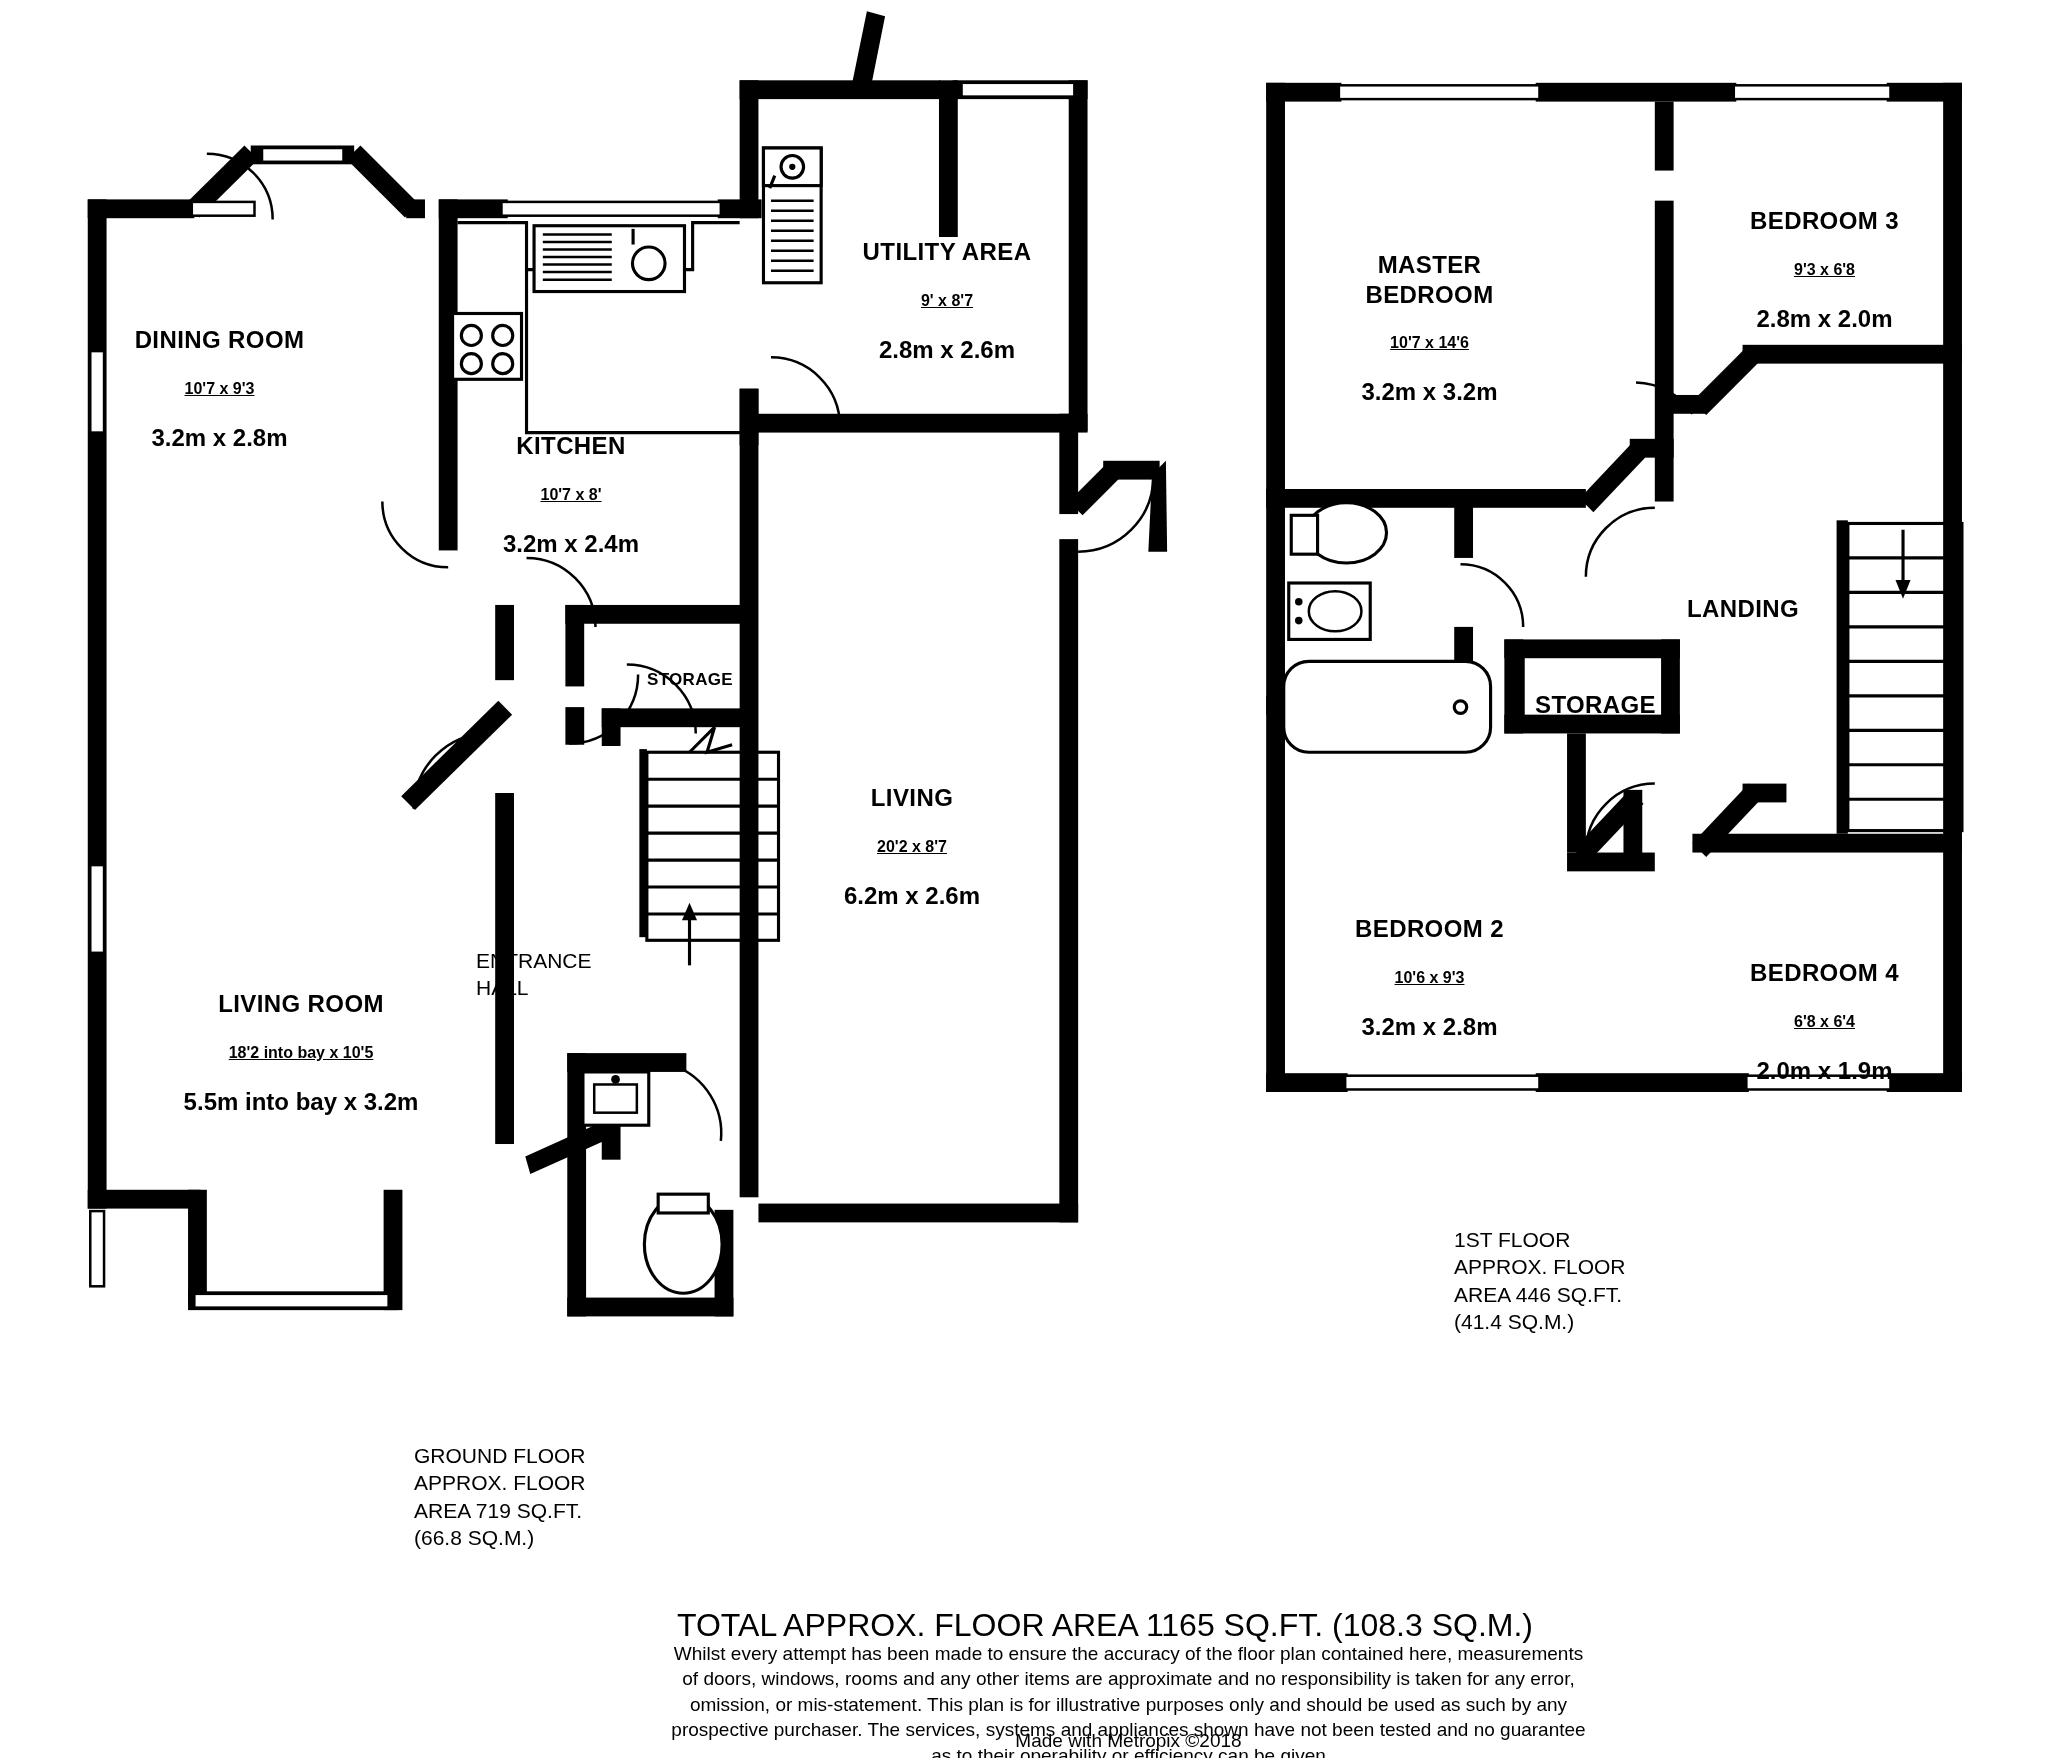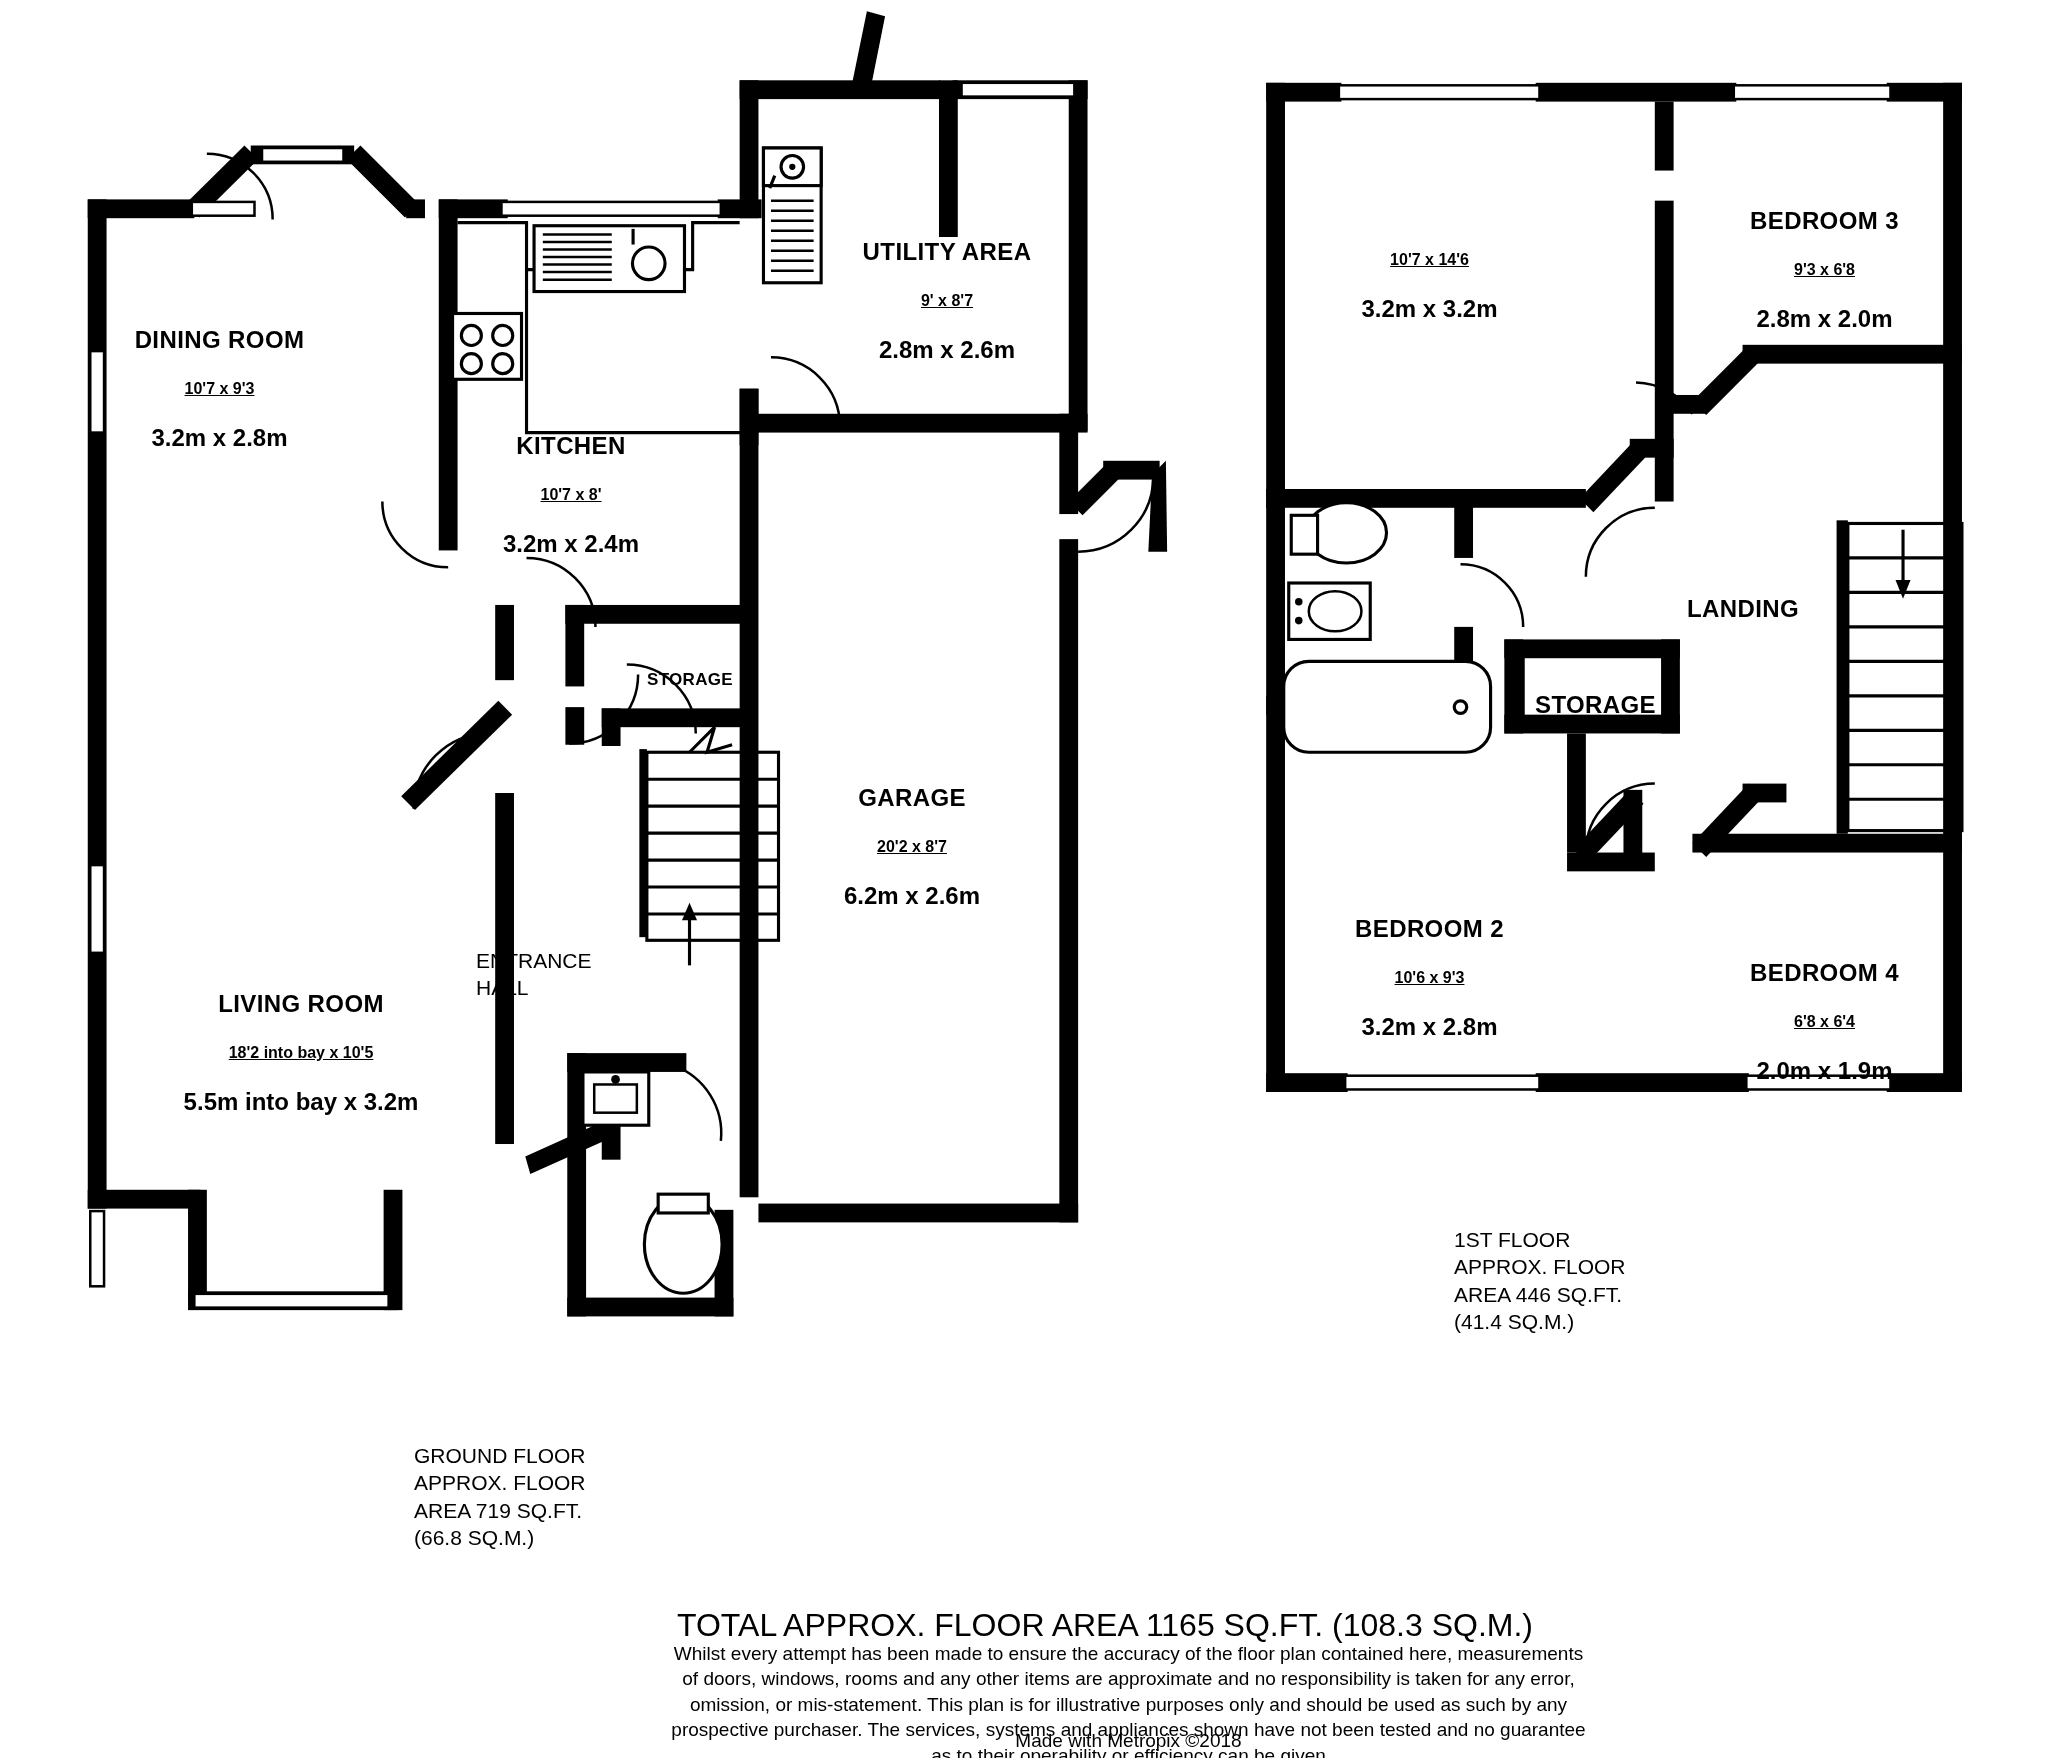--- a/index.html
+++ b/index.html
@@ -333,39 +333,41 @@
   <span class="d2">3.2m x 2.4m</span>
 </div>
 
 <div class="lbl" style="left:809px; top:213px; width:276px;">
   <span class="nm">UTILITY AREA</span>
   <span class="d1">9' x 8'7</span>
   <span class="d2">2.8m x 2.6m</span>
 </div>
 
 <div class="lbl" style="left:771px; top:759px; width:282px;">
-  <span class="nm">GARAGE</span>
+  <span class="nm">LIVING</span>
   <span class="d1">20'2 x 8'7</span>
   <span class="d2">6.2m x 2.6m</span>
 </div>
 
 <div class="lbl" style="left:113px; top:965px; width:376px;">
   <span class="nm">LIVING ROOM</span>
   <span class="d1">18'2 into bay x 10'5</span>
   <span class="d2">5.5m into bay x 3.2m</span>
 </div>
 
 <div class="note" style="left:476px; top:947px; width:157px;">ENTRANCE
 HALL</div>
 
 <div class="lbl small" style="left:621px; top:646px; width:138px;">
   <span class="nm">STORAGE</span>
 </div>
 
 <div class="lbl" style="left:1298px; top:226px; width:263px;">
+  <span class="nm">MASTER
+BEDROOM</span>
   <span class="d1">10'7 x 14'6</span>
   <span class="d2">3.2m x 3.2m</span>
 </div>
 
 <div class="lbl" style="left:1693px; top:182px; width:263px;">
   <span class="nm">BEDROOM 3</span>
   <span class="d1">9'3 x 6'8</span>
   <span class="d2">2.8m x 2.0m</span>
 </div>
 

